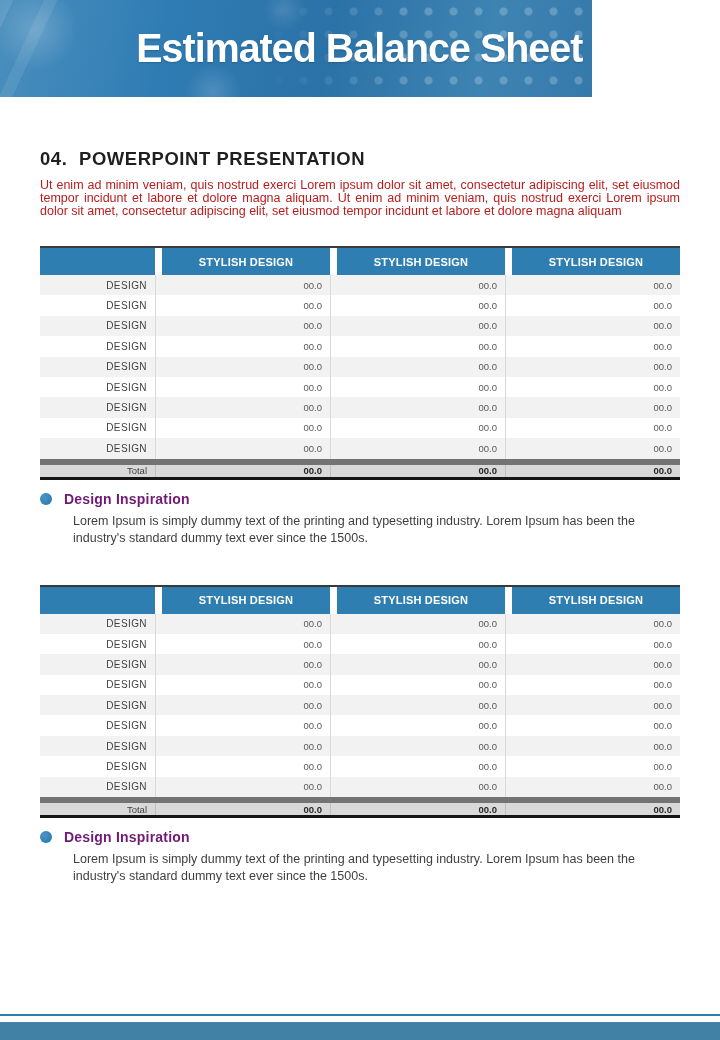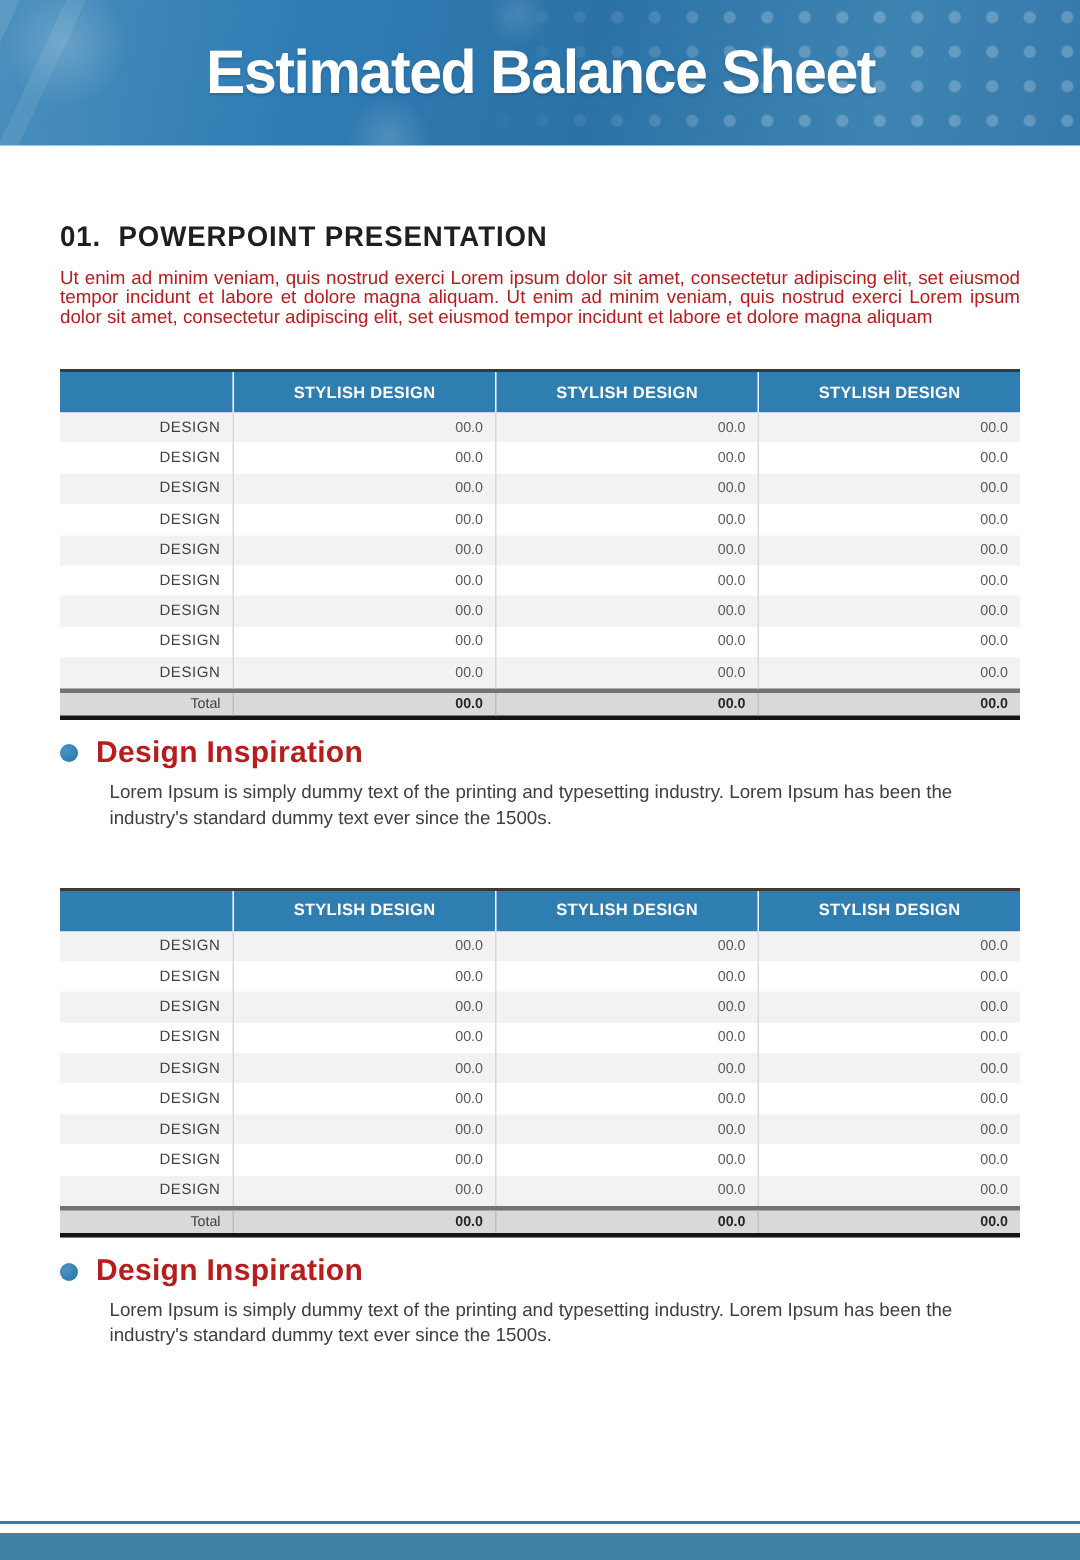--- a/index.html
+++ b/index.html
@@ -8,28 +8,28 @@
     width: 720px; height: 1040px;
     font-family: "Liberation Sans", sans-serif;
     position: relative;
     overflow: hidden;
     color: var(--text-dark, #3f3f3f);
   }
 
   
   .banner {
     position: relative;
-    width: 720px; height: 97px;
+    width: 592px; height: 97px;
     background:
       radial-gradient(circle 60px at 6% 30%, rgba(255,255,255,0.20), rgba(255,255,255,0) 70%),
       radial-gradient(circle 40px at 36% 95%, rgba(255,255,255,0.16), rgba(255,255,255,0) 70%),
       radial-gradient(circle 30px at 48% 10%, rgba(255,255,255,0.12), rgba(255,255,255,0) 70%),
       linear-gradient(100deg, #4a8fbd 0%, #2f7cb4 28%, #2b72a7 55%, #3e84b2 82%, #3579ab 100%);
     overflow: hidden;
-    display: flex; align-items: center; justify-content: center;
+    display: flex; align-items: center; justify-content: flex-end;
   }
   .banner::before {
     content: "";
     position: absolute; top: 0; right: 0; width: 55%; height: 100%;
     background-image: radial-gradient(circle, rgba(255,255,255,0.22) 3.5px, rgba(255,255,255,0) 4.6px);
     background-size: 25px 23px;
     -webkit-mask-image: linear-gradient(to right, rgba(0,0,0,0), #000 45%);
     mask-image: linear-gradient(to right, rgba(0,0,0,0), #000 45%);
   }
   .banner::after {
@@ -90,50 +90,50 @@
   .c0 { width: 115px; }
   .c1, .c2, .c3 { width: 175px; }
   .header .tcell {
     justify-content: center;
     padding-right: 0;
     color: #ffffff;
     font-weight: bold;
     font-size: 11px;
     letter-spacing: 0.2px;
   }
-  .header .c1, .header .c2, .header .c3 { border-left: 1px solid #ffffff; }
+  .header .c1, .header .c2, .header .c3 { border-left: 7px solid #ffffff; }
   .body-row .c1, .body-row .c2, .body-row .c3 { border-left: 1px solid #d9d9d9; }
   .body-row:nth-child(odd) { background: #ffffff; }
   .body-row:nth-child(even) { background: var(--stripe, #f2f2f2); }
   .body-row .c0 {
     font-size: 10px;
     letter-spacing: 0.4px;
     color: #3f3f3f;
   }
   .body-row .tcell.value { color: #595959; font-size: 9.5px; }
   .trow.total {
     height: 21px;
     background: var(--total-bg, #d9d9d9);
-    border-top: 3px solid #737373;
+    border-top: 6px solid #737373;
     border-bottom: 3px solid #141414;
   }
   .total .c0 { font-size: 9.5px; color: #3f3f3f; }
   .total .tcell.value { font-weight: bold; font-size: 9.5px; color: #262626; }
   .total .c1, .total .c2, .total .c3 { border-left: 1px solid #c0c0c0; }
 
   .table1 { margin-top: 28px; }
   .table2 { margin-top: 38px; }
 
   
   .inspiration { margin-top: 11px; }
   .insp-heading {
     display: flex; align-items: center;
-    font-size: 20px;
+    font-size: 14px;
     font-weight: bold;
-    color: #b91c1c;
+    color: #701a75;
     letter-spacing: 0.2px;
     text-align: right;
   }
   .bullet {
     width: 12px; height: 12px;
     border-radius: 50%;
     background: radial-gradient(circle at 35% 35%, #4a95c4, var(--accent, #2e7eb2) 70%);
     margin-right: 12px;
     flex: 0 0 auto;
   }
@@ -154,21 +154,21 @@
 </head>
 <body>
 
 <header class="banner">
   <h1>Estimated Balance Sheet</h1>
 </header>
 
 <main class="content">
 
   <h2 class="section-heading">
-    <span class="num">01.</span><span>POWERPOINT PRESENTATION</span>
+    <span class="num">04.</span><span>POWERPOINT PRESENTATION</span>
   </h2>
 
   <p class="intro">Ut enim ad minim veniam, quis nostrud exerci  Lorem ipsum dolor sit amet, consectetur adipiscing elit, set eiusmod tempor incidunt et labore et dolore magna aliquam. Ut enim ad minim veniam, quis nostrud exerci   Lorem ipsum dolor sit amet, consectetur adipiscing elit, set eiusmod tempor incidunt et labore et dolore magna aliquam</p>
 
   <div class="dtable table1">
       <div class="trow header">
         <div class="tcell c0"></div>
         <div class="tcell c1">STYLISH DESIGN</div>
         <div class="tcell c2">STYLISH DESIGN</div>
         <div class="tcell c3">STYLISH DESIGN</div>

